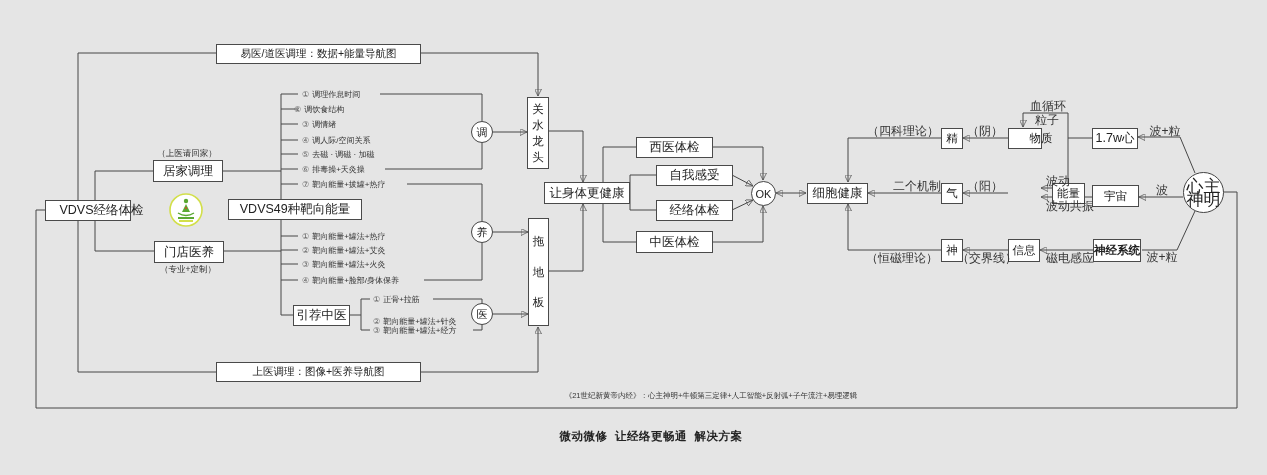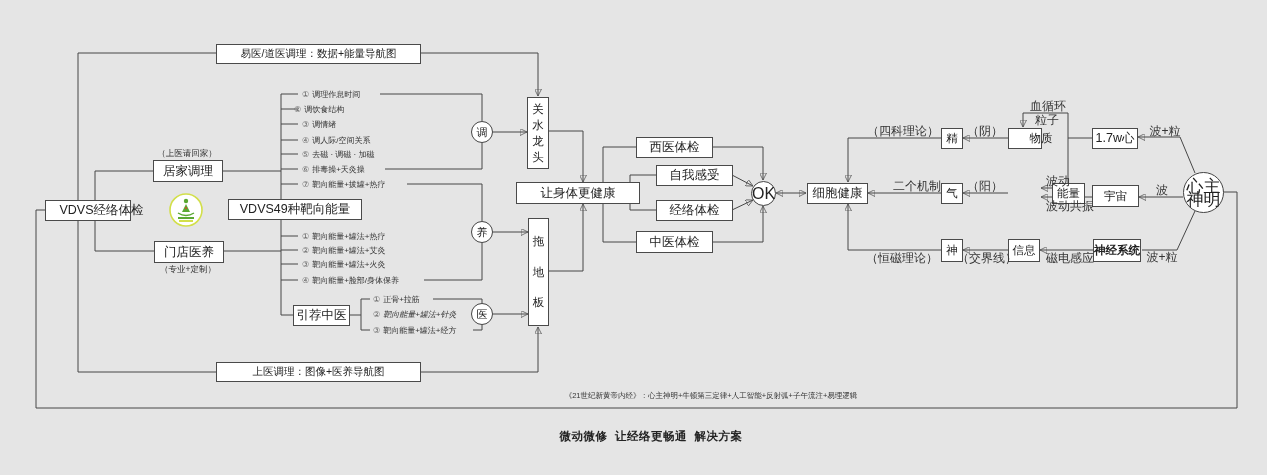--- a/index.html
+++ b/index.html
@@ -136,21 +136,21 @@
   <div class="item" style="left:302px;top:236px;"><span class="num">①</span><span>靶向能量+罐法+热疗</span></div>
   <div class="item" style="left:302px;top:250px;"><span class="num">②</span><span>靶向能量+罐法+艾灸</span></div>
   <div class="item" style="left:302px;top:264px;"><span class="num">③</span><span>靶向能量+罐法+火灸</span></div>
   <div class="item" style="left:302px;top:280px;"><span class="num">④</span><span>靶向能量+脸部/身体保养</span></div>
 
   <div class="box big" style="left:293px;top:305px;width:57px;height:21px;">
     <span>引荐中医</span>
   </div>
 
   <div class="item" style="left:373px;top:299px;"><span class="num">①</span><span>正骨+拉筋</span></div>
-  <div class="item" style="left:373px;top:314px;font-style:italic;"><span class="num">②</span><span>靶向能量+罐法+针灸</span></div>
+  <div class="item" style="left:373px;top:321px;"><span class="num">②</span><span>靶向能量+罐法+针灸</span></div>
   <div class="item" style="left:373px;top:330px;"><span class="num">③</span><span>靶向能量+罐法+经方</span></div>
 
   <div class="circ" style="left:471px;top:121px;width:22px;height:22px;">
     <span>调</span>
   </div>
   <div class="circ" style="left:471px;top:221px;width:22px;height:22px;">
     <span>养</span>
   </div>
   <div class="circ" style="left:471px;top:303px;width:22px;height:22px;">
     <span>医</span>
@@ -161,38 +161,38 @@
     <span>水</span>
     <span>龙</span>
     <span>头</span>
   </div>
   <div class="vbox mop" style="left:528px;top:218px;width:21px;height:108px;">
     <span>拖</span>
     <span>地</span>
     <span>板</span>
   </div>
 
-  <div class="box big" style="left:516px;top:182px;width:124px;height:22px;">
+  <div class="box big" style="left:544px;top:182px;width:86px;height:22px;">
     <span>让身体更健康</span>
   </div>
 
   <div class="box big" style="left:636px;top:137px;width:77px;height:21px;">
     <span>西医体检</span>
   </div>
   <div class="box big" style="left:656px;top:165px;width:77px;height:21px;">
     <span>自我感受</span>
   </div>
   <div class="box big" style="left:656px;top:200px;width:77px;height:21px;">
     <span>经络体检</span>
   </div>
   <div class="box big" style="left:636px;top:231px;width:77px;height:22px;">
     <span>中医体检</span>
   </div>
 
-  <div class="circ" style="left:751px;top:181px;width:25px;height:25px;font-size:16px;justify-content:center;">
+  <div class="circ" style="left:751px;top:181px;width:25px;height:25px;font-size:11px;justify-content:center;">
     <span>OK</span>
   </div>
 
   <div class="box big" style="left:807px;top:183px;width:61px;height:21px;">
     <span>细胞健康</span>
   </div>
 
   <div class="box" style="left:941px;top:128px;width:22px;height:21px;">
     <span>精</span>
   </div>

